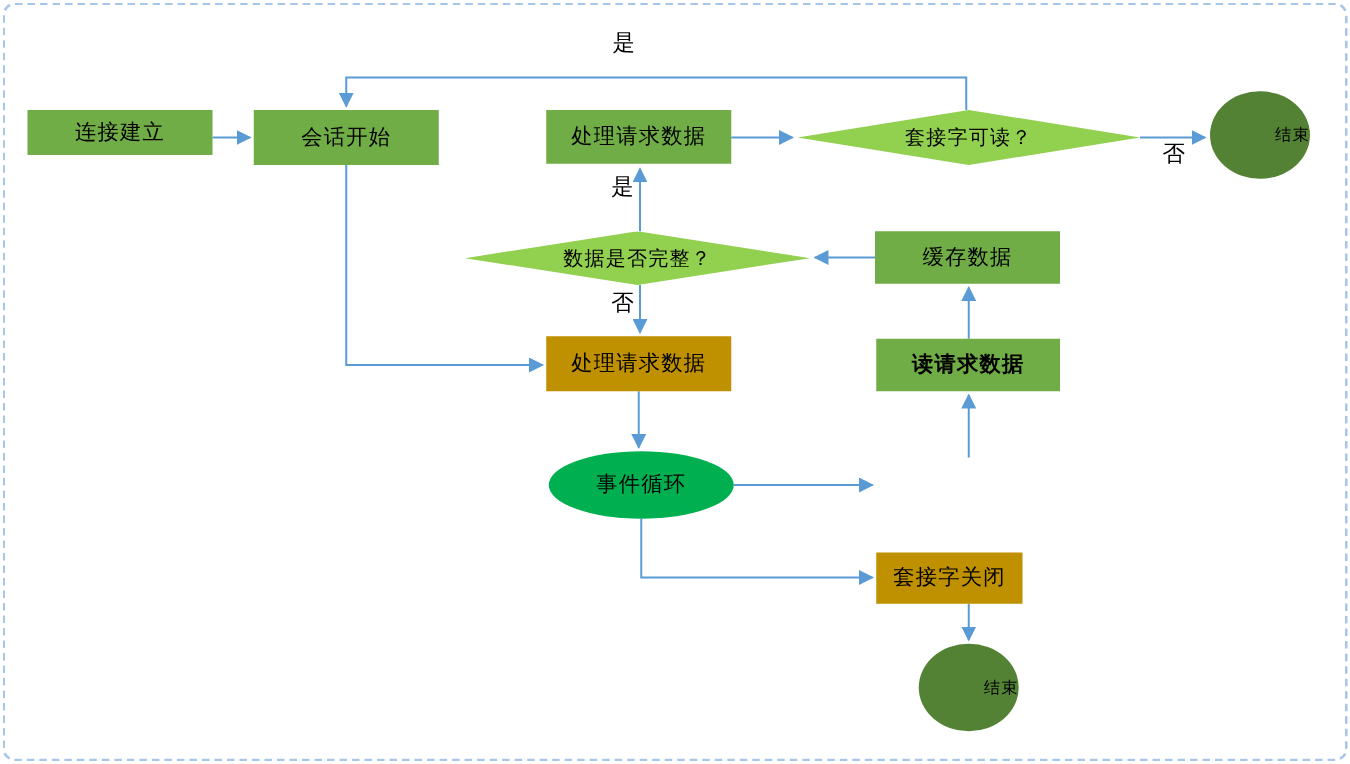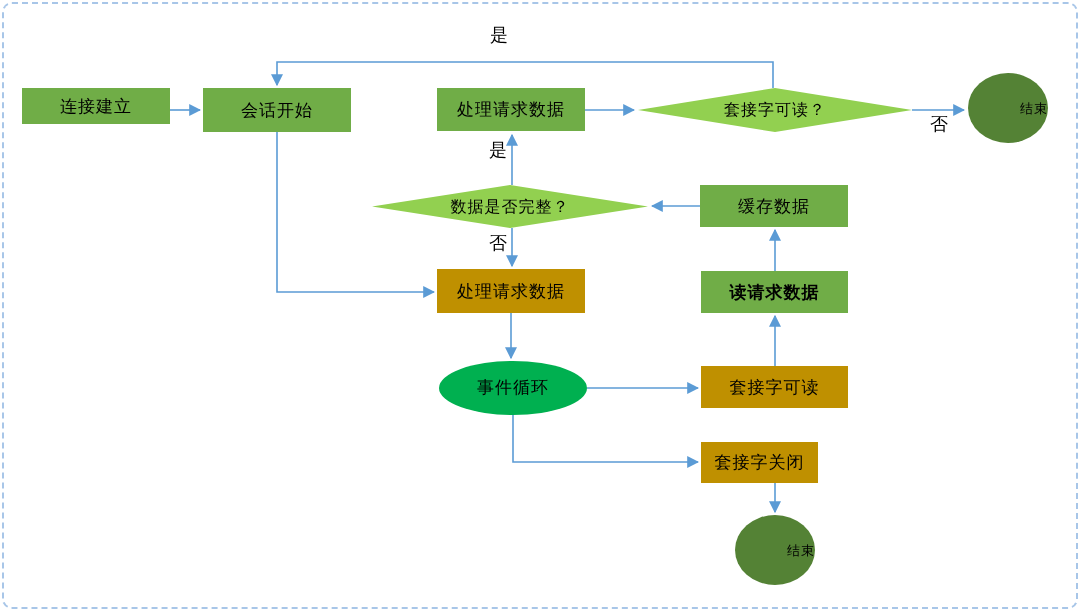--- a/index.html
+++ b/index.html
@@ -49,21 +49,21 @@
   
   #n-connection-established{left:22px;top:88px;width:148px;height:36px;}
   #n-session-start{left:203px;top:88px;width:148px;height:44px;}
   #n-process-request-data{left:437px;top:88px;width:148px;height:43px;}
   #n-continue-processing{left:638px;top:88px;width:274px;height:44px;}
   #n-end-top{left:968px;top:73px;width:80px;height:70px;}
   #n-data-complete{left:372px;top:185px;width:276px;height:43px;}
   #n-cache-data{left:700px;top:185px;width:148px;height:42px;}
   #n-set-read-event{left:437px;top:269px;width:148px;height:44px;}
   #n-read-request-data{left:701px;top:271px;width:147px;height:42px;font-weight:bold;}
-  #n-event-loop{left:439px;top:361px;width:148px;height:54px;font-family:Liberation Mono, monospace;}
+  #n-event-loop{left:439px;top:361px;width:148px;height:54px;}
   #n-socket-readable{left:701px;top:366px;width:147px;height:42px;}
   #n-socket-closed{left:701px;top:442px;width:117px;height:41px;}
   #n-end-bottom{left:735px;top:515px;width:80px;height:70px;}
   
   #lbl-loop-yes{left:490px;top:26px;}
   #lbl-continue-no{left:930px;top:115px;}
   #lbl-complete-yes{left:489px;top:141px;}
   #lbl-complete-no{left:489px;top:234px;}
 </style>
 </head>
@@ -126,23 +126,20 @@
   </div>
 
   <div class="node rect" id="n-read-request-data" style="background: rgb(112, 173, 71);">
     <span>读请求数据</span>
   </div>
 
   <div class="node ellipse" id="n-event-loop" style="background: rgb(0, 176, 80);">
     <span>事件循环</span>
   </div>
 
-  <div class="node rect" id="n-socket-readable" style="background: rgb(191, 144, 0);">
-    <span>套接字可读</span>
-  </div>
 
   <div class="node rect" id="n-socket-closed" style="background: rgb(191, 144, 0);">
     <span>套接字关闭</span>
   </div>
 
   <div class="node circle" id="n-end-bottom" style="background: rgb(84, 130, 53);">
     <span>结束</span>
   </div>
 
   <span class="edge-label" id="lbl-loop-yes">是</span>

